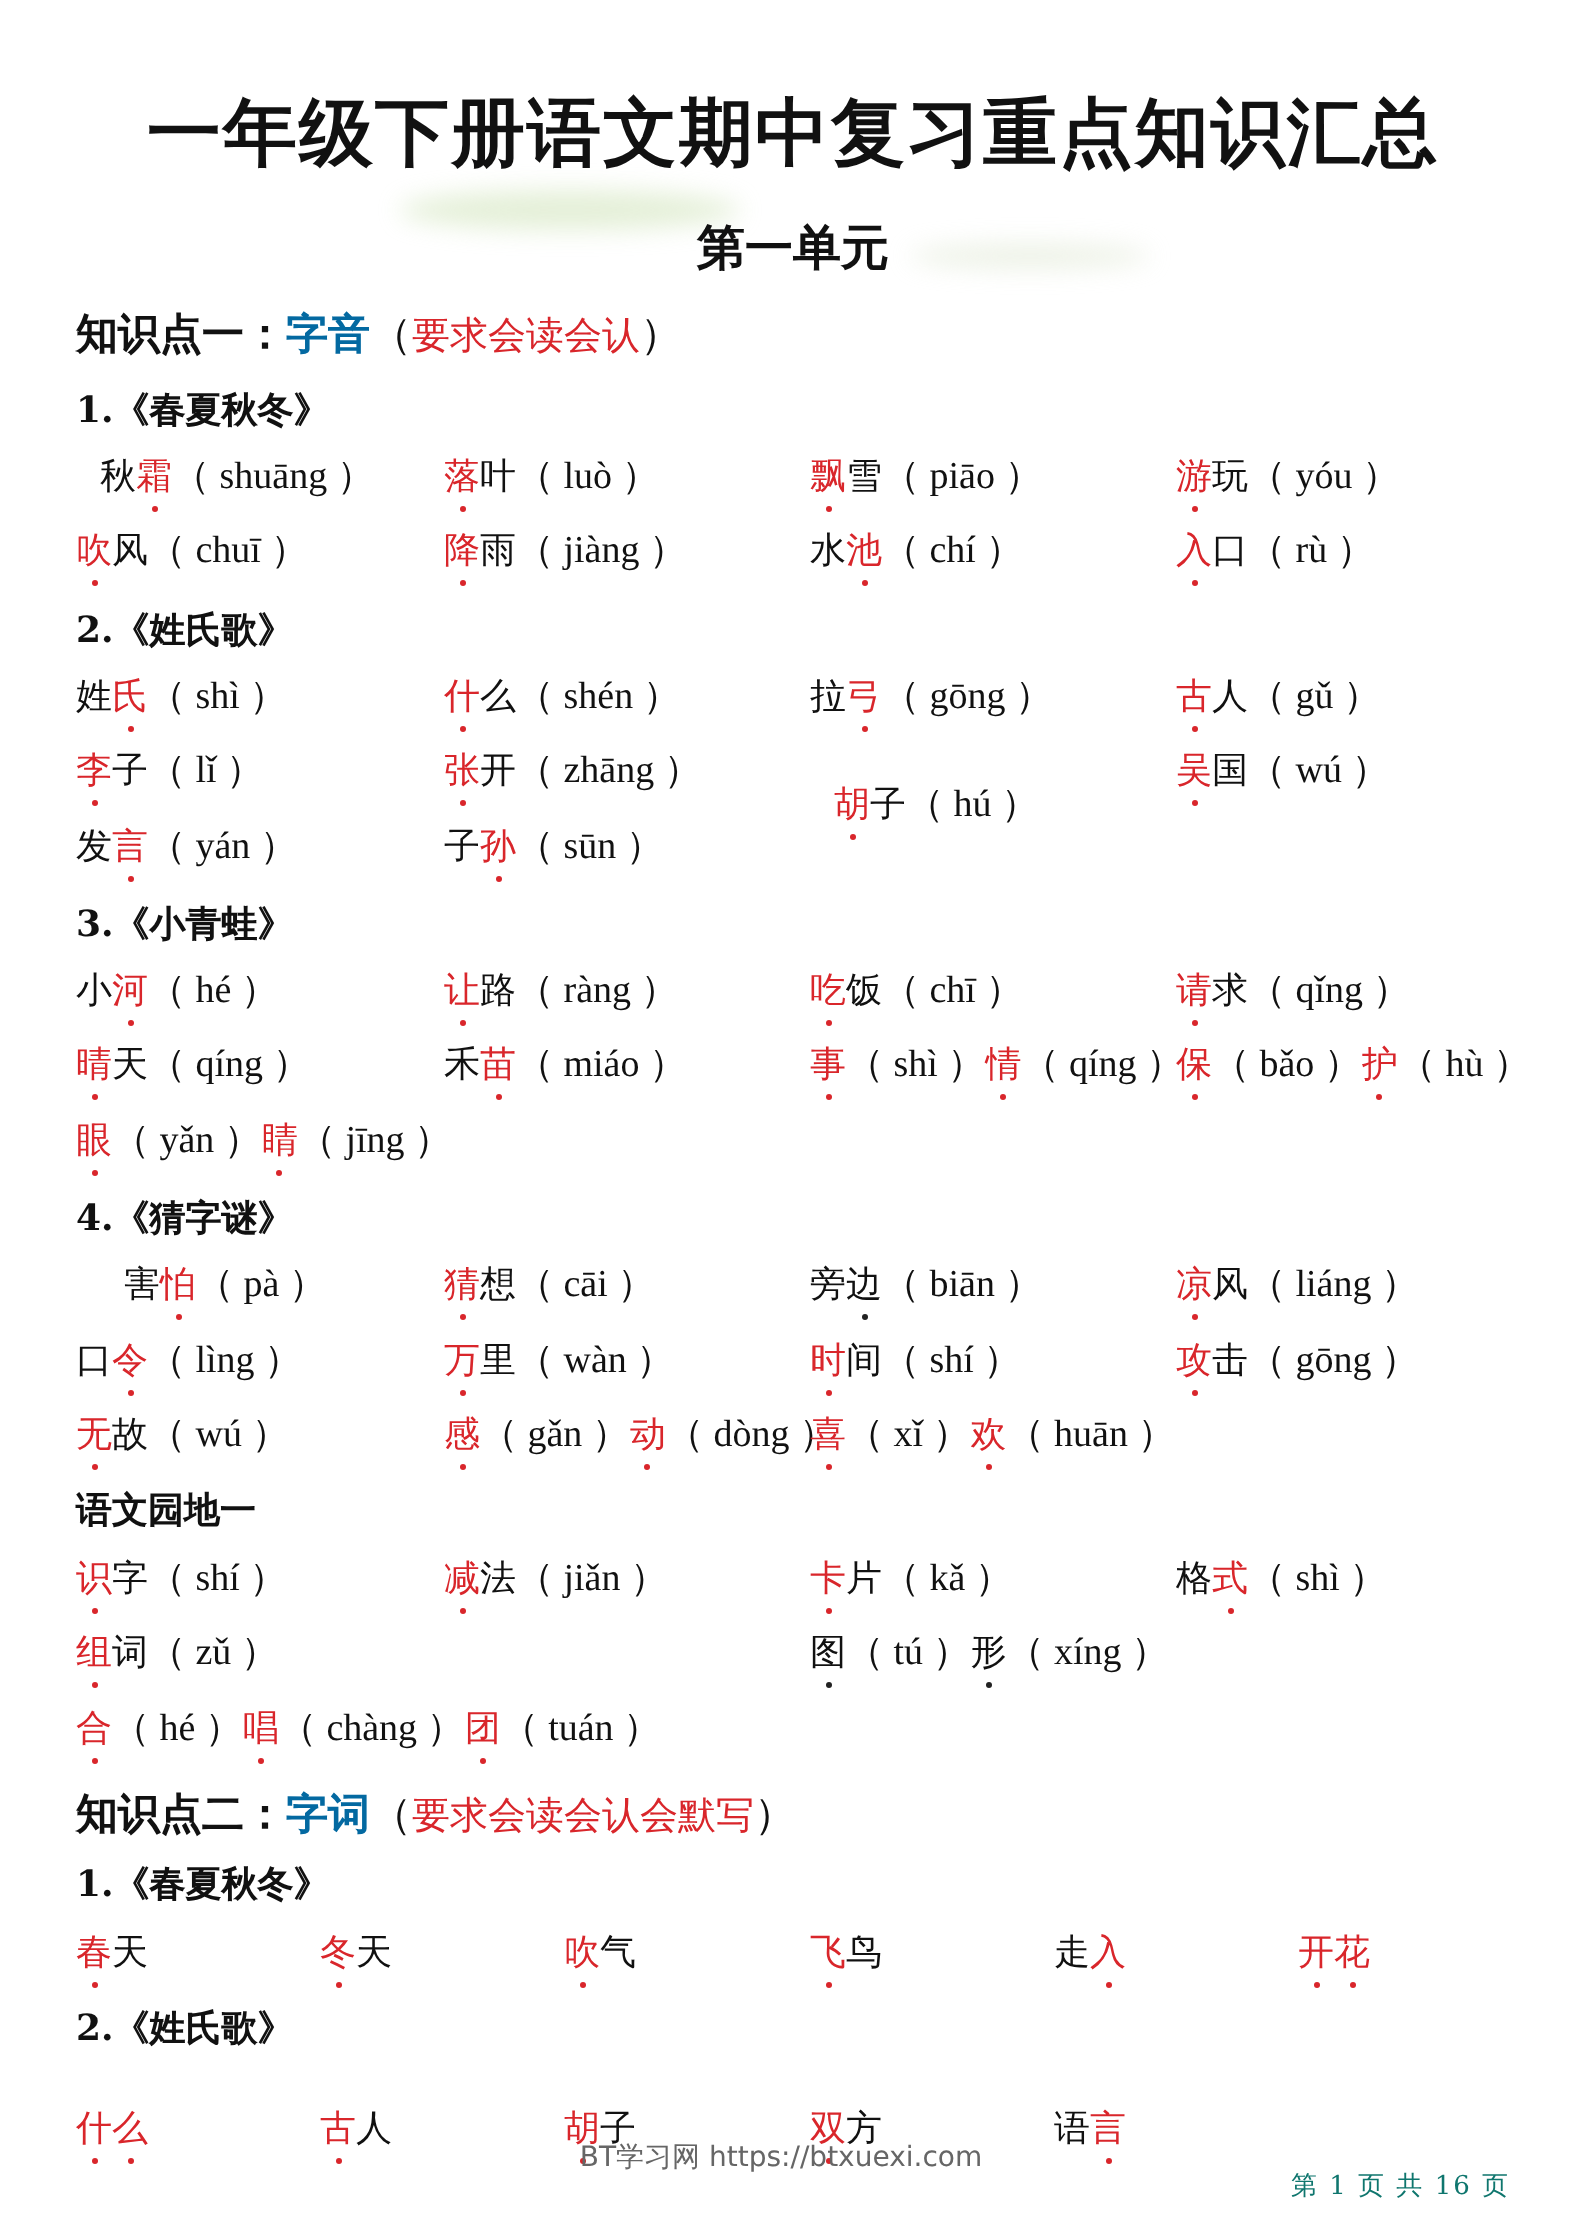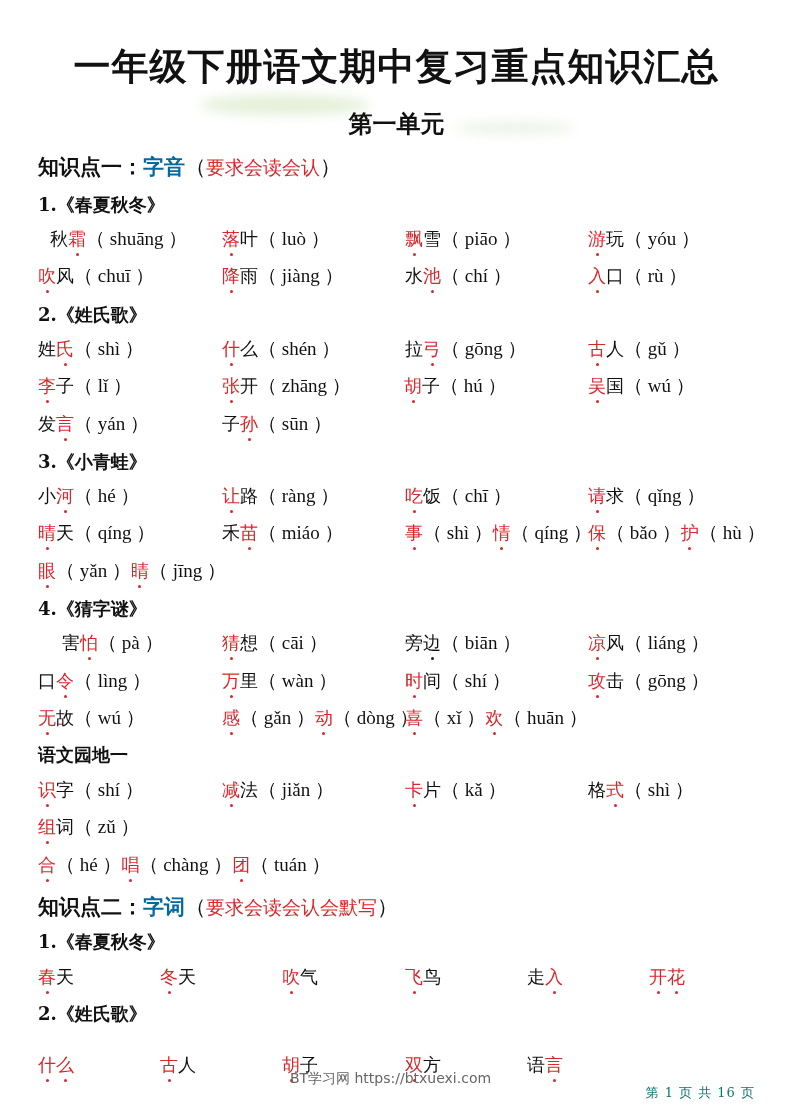--- a/index.html
+++ b/index.html
@@ -61,21 +61,21 @@
     <div class="sub" style="top: 303px;">2.《姓氏歌》</div>
     <div class="row" style="top: 336px;">
       <div class="cell" style="left: 38px;"><span class="ch">姓</span><span class="ch hl dot">氏</span><span class="py">（ shì ）</span></div>
       <div class="cell" style="left: 222px;"><span class="ch hl dot">什</span><span class="ch">么</span><span class="py">（ shén ）</span></div>
       <div class="cell" style="left: 405px;"><span class="ch">拉</span><span class="ch hl dot">弓</span><span class="py">（ gōng ）</span></div>
       <div class="cell" style="left: 588px; text-align: right;"><span class="ch hl dot">古</span><span class="ch">人</span><span class="py">（ gǔ ）</span></div>
     </div>
     <div class="row" style="top: 373px;">
       <div class="cell" style="left: 38px;"><span class="ch hl dot">李</span><span class="ch">子</span><span class="py">（ lǐ ）</span></div>
       <div class="cell" style="left: 222px;"><span class="ch hl dot">张</span><span class="ch">开</span><span class="py">（ zhāng ）</span></div>
-      <div class="cell" style="left: 404px;"><span class="ch hl dot">胡</span><span class="ch">子</span><span class="py">（ hú ）</span></div>
+      <div class="cell" style="left: 417px; margin-top: 17px;"><span class="ch hl dot">胡</span><span class="ch">子</span><span class="py">（ hú ）</span></div>
       <div class="cell" style="left: 588px;"><span class="ch hl dot">吴</span><span class="ch">国</span><span class="py">（ wú ）</span></div>
     </div>
     <div class="row" style="top: 411px;">
       <div class="cell" style="left: 38px;"><span class="ch">发</span><span class="ch hl dot">言</span><span class="py">（ yán ）</span></div>
       <div class="cell" style="left: 222px;"><span class="ch">子</span><span class="ch hl dot">孙</span><span class="py">（ sūn ）</span></div>
     </div>
     <div class="sub" style="top: 450px;">3.《小青蛙》</div>
     <div class="row" style="top: 483px;">
       <div class="cell" style="left: 38px;"><span class="ch">小</span><span class="ch hl dot">河</span><span class="py">（ hé ）</span></div>
       <div class="cell" style="left: 222px;"><span class="ch hl dot">让</span><span class="ch">路</span><span class="py">（ ràng ）</span></div>
@@ -111,20 +111,21 @@
     </div>
     <div class="sub" style="top: 743px;">语文园地一</div>
     <div class="row" style="top: 777px;">
       <div class="cell" style="left: 38px;"><span class="ch hl dot">识</span><span class="ch">字</span><span class="py">（ shí ）</span></div>
       <div class="cell" style="left: 222px;"><span class="ch hl dot">减</span><span class="ch">法</span><span class="py">（ jiǎn ）</span></div>
       <div class="cell" style="left: 405px;"><span class="ch hl dot">卡</span><span class="ch">片</span><span class="py">（ kǎ ）</span></div>
       <div class="cell" style="left: 588px;"><span class="ch">格</span><span class="ch hl dot">式</span><span class="py">（ shì ）</span></div>
     </div>
     <div class="row" style="top: 814px;">
       <div class="cell" style="left: 38px;"><span class="ch hl dot">组</span><span class="ch">词</span><span class="py">（ zǔ ）</span></div>
+      <div class="cell" style="left: 405px;"><span class="ch dotblack">图</span><span class="py">（ tú ）</span><span class="ch dotblack">形</span><span class="py">（ xíng ）</span></div>
     </div>
     <div class="row" style="top: 852px;">
       <div class="cell" style="left: 38px;"><span class="ch hl dot">合</span><span class="py">（ hé ）</span><span class="ch hl dot">唱</span><span class="py">（ chàng ）</span><span class="ch hl dot">团</span><span class="py">（ tuán ）</span></div>
     </div>
   </div>
 
 <div class="kp" style="top:893px;">
   <span>知识点二：</span><span class="red">字词</span><span class="paren">（</span><span class="req">要求会读会认会默写</span><span class="paren">）</span>
 </div>
 

